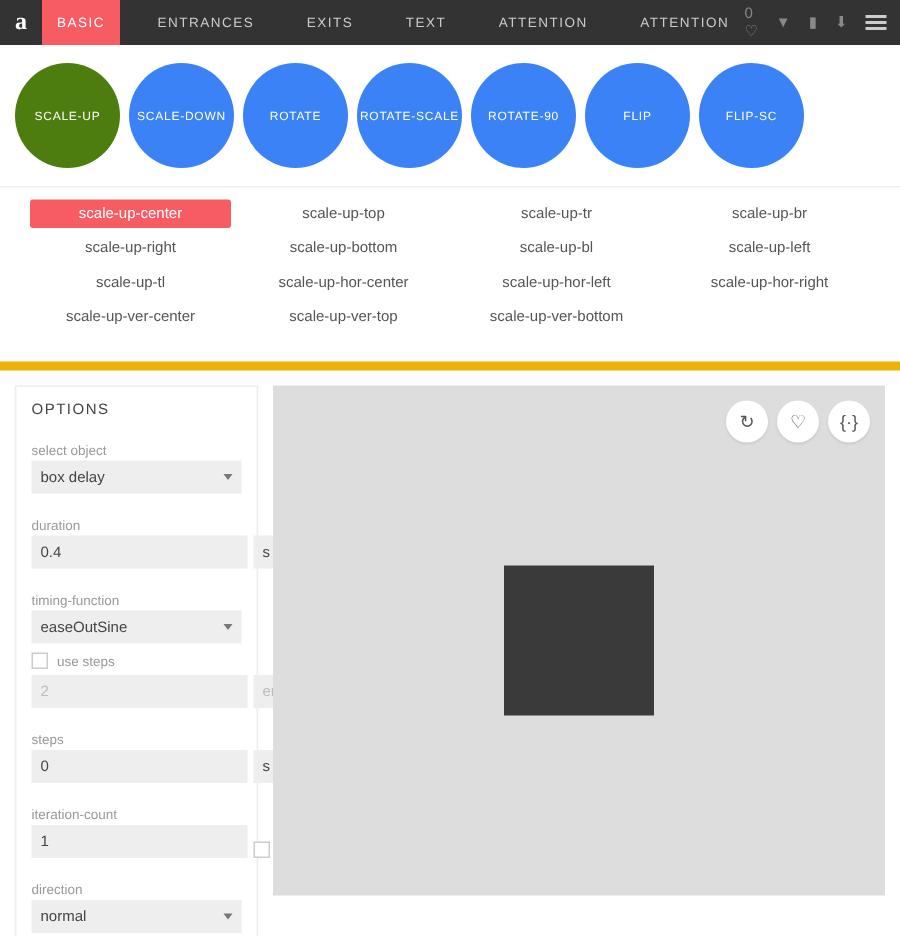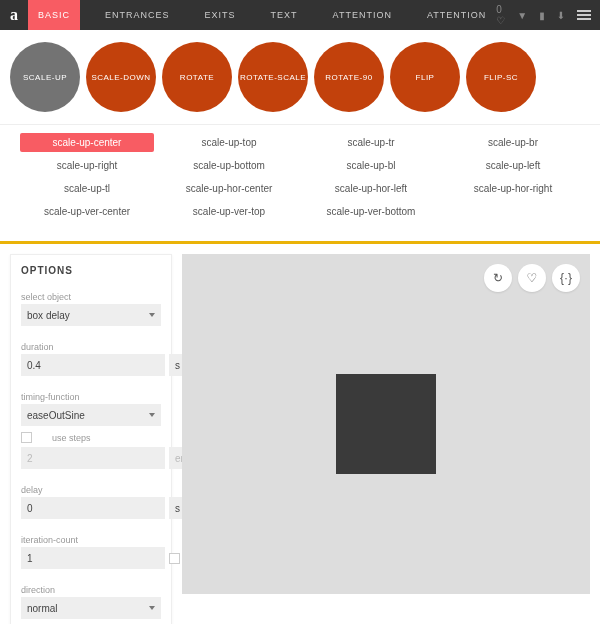--- a/index.html
+++ b/index.html
@@ -7,36 +7,36 @@
 .topbar{background:#333;height:30px;display:flex;align-items:center;padding:0 10px;color:#ddd}
 .logo{font-family:Georgia,serif;font-size:16px;font-weight:bold;color:#fff;margin-right:10px}
 .topnav{display:flex;gap:15px}
 .topnav-item{padding:0 10px;height:30px;display:flex;align-items:center;font-size:9px;letter-spacing:1px;color:#ccc;cursor:pointer}
 .topnav-item.active{background:#f85c63;color:#fff}
 .topbar-right{margin-left:auto;display:flex;align-items:center;gap:12px;color:#888;font-size:10px}
 .topbar-right .icon{cursor:pointer}
 .hamburger{display:flex;flex-direction:column;gap:2px;cursor:pointer}
 .hamburger span{width:14px;height:2px;background:#ccc}
 .circles-row{display:flex;gap:6px;padding:12px 10px;overflow:hidden}
-.circle{width:70px;height:70px;border-radius:50%;background:#c2410c;color:#fff;display:flex;align-items:center;justify-content:center;font-size:8px;letter-spacing:0.5px;text-align:center;flex-shrink:0;cursor:pointer}
-.circle.active{background:#737373}
-.variants{display:grid;grid-template-columns:repeat(4,1fr);gap:4px 8px;padding:8px 20px 20px 20px;border-top:1px solid #eee;border-bottom:3px solid #eab308}
+.circle{width:70px;height:70px;border-radius:50%;background:#3b82f6;color:#fff;display:flex;align-items:center;justify-content:center;font-size:8px;letter-spacing:0.5px;text-align:center;flex-shrink:0;cursor:pointer}
+.circle.active{background:#4d7c0f}
+.variants{display:grid;grid-template-columns:repeat(4,1fr);gap:4px 8px;padding:8px 20px 20px 20px;border-top:1px solid #eee;border-bottom:6px solid #eab308}
 .variant{text-align:center;font-size:10px;color:#555;padding:4px 2px;cursor:pointer}
 .variant.active{background:#f85c63;color:#fff;border-radius:2px}
 .workspace{display:flex;padding:10px;gap:10px;align-items:flex-start}
 .options-panel{width:162px;background:#fff;border:1px solid #eee;padding:10px;box-shadow:0 1px 3px rgba(0,0,0,0.05)}
-.options-title{font-size:10px;font-weight:bold;color:#444;letter-spacing:1px;margin-bottom:6px}
+.options-title{font-size:10px;font-weight:normal;color:#444;letter-spacing:1px;margin-bottom:6px}
 .opt-label{font-size:9px;color:#999;margin-top:16px;margin-bottom:2px}
 .opt-row{display:flex;gap:4px}
 .sel{flex:1;background:#eee;border:none;height:22px;padding:0 6px;font-size:10px;color:#444;position:relative;display:flex;align-items:center;cursor:pointer}
 .sel::after{content:"";position:absolute;right:6px;top:50%;transform:translateY(-50%);border-left:3px solid transparent;border-right:3px solid transparent;border-top:4px solid #777}
 .sel.small{flex:0 0 34px}
 .inp{flex:1;background:#eee;border:none;height:22px;padding:0 6px;font-size:10px;color:#444}
 .inp:disabled{color:#bbb}
-.chk-row{display:flex;align-items:center;gap:20px;margin-top:6px;font-size:9px;color:#999}
+.chk-row{display:flex;align-items:flex-end;gap:6px;margin-top:6px;font-size:9px;color:#999}
 .chk{width:11px;height:11px;border:1px solid #ccc;background:#fff;cursor:pointer;flex-shrink:0}
 .preview{flex:1;background:#ddd;height:340px;position:relative}
 .preview-actions{position:absolute;top:10px;right:10px;display:flex;gap:6px}
 .action-btn{width:28px;height:28px;border-radius:50%;background:#fff;display:flex;align-items:center;justify-content:center;font-size:12px;color:#555;cursor:pointer;box-shadow:0 1px 2px rgba(0,0,0,0.1)}
 .preview-box{position:absolute;top:50%;left:50%;transform:translate(-50%,-50%);width:100px;height:100px;background:#3a3a3a}
 .footer{padding:20px 10px;text-align:center;font-size:9px;letter-spacing:1px;color:#555;display:flex;align-items:center;justify-content:center;gap:5px;flex-wrap:wrap}
 </style>
 </head>
 <body>
 
@@ -109,21 +109,21 @@
 
     <div class="chk-row">
       <div class="chk"></div>
       <span>use steps</span>
     </div>
     <div class="opt-row" style="margin-top:4px">
       <input class="inp" disabled="" value="2" style="">
       <div class="sel small" style="color:#bbb">end</div>
     </div>
 
-    <div class="opt-label">delay</div>
+    <div class="opt-label">steps</div>
     <div class="opt-row">
       <input class="inp" value="0" style="">
       <div class="sel small">s</div>
     </div>
 
     <div class="opt-label">iteration-count</div>
     <div class="opt-row">
       <input class="inp" value="1" style="">
       <div class="chk-row" style="margin:0">
         <div class="chk"></div>

